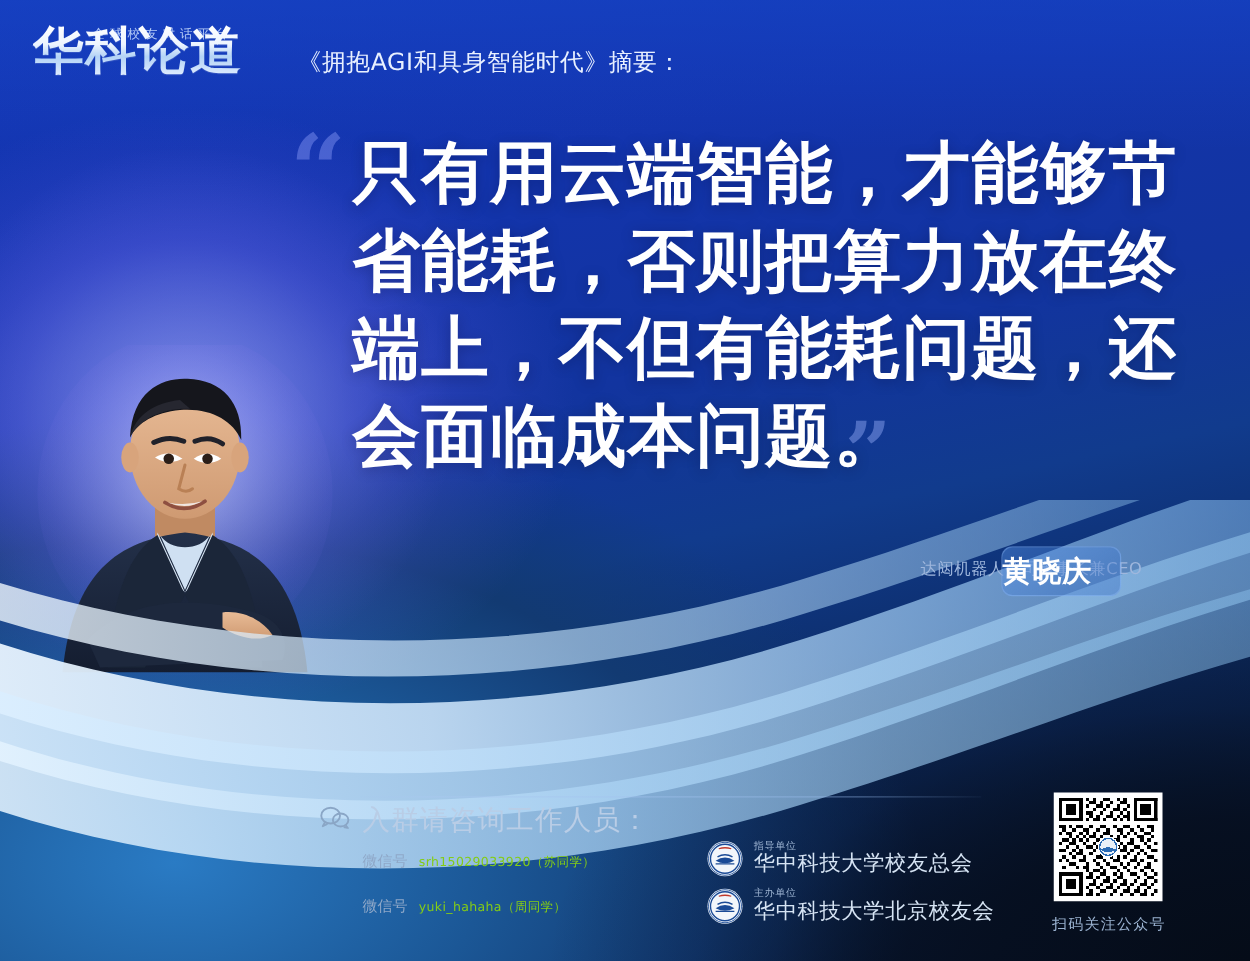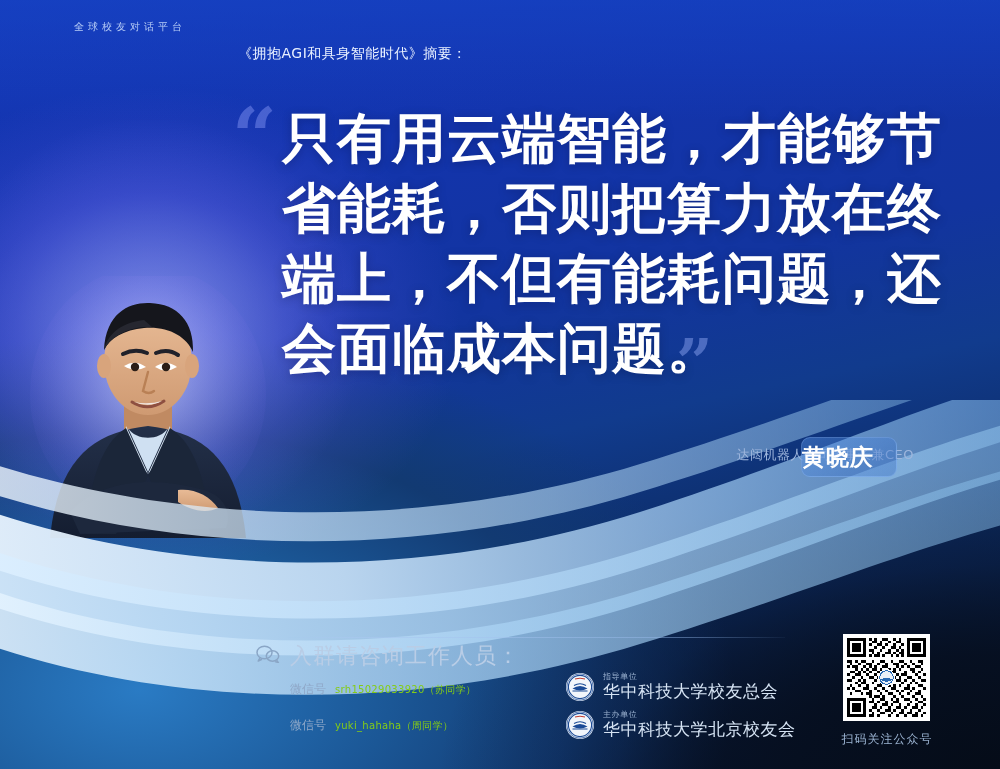--- a/index.html
+++ b/index.html
@@ -30,21 +30,21 @@
   .header{position:absolute;left:26px;top:12px;display:flex;align-items:flex-end;gap:16px;}
   .logo-wrap{position:relative;width:196px;height:60px;}
   .logo-tag{position:absolute;left:48px;top:8px;font-size:10px;letter-spacing:4px;
     color:#cfe2ff;opacity:.85;white-space:nowrap;font-family:"DejaVu Sans",sans-serif;}
   .logo-main{position:absolute;left:0;top:8px;font-size:41px;line-height:1;font-weight:bold;
     letter-spacing:1px;white-space:nowrap;
     background:linear-gradient(180deg,#ffffff 0%,#eaf3ff 38%,#a9cdf5 62%,#dceaff 100%);
     -webkit-background-clip:text;background-clip:text;color:transparent;
     text-shadow:0 1px 0 rgba(255,255,255,0.12);
     font-family:"DejaVu Sans","Liberation Sans",sans-serif;}
-  .header-title{font-size:14px;color:#e8f0ff;letter-spacing:.5px;padding-bottom:9px;white-space:nowrap;
+  .header-title{font-size:19px;color:#e8f0ff;letter-spacing:.5px;padding-bottom:9px;white-space:nowrap;
     font-family:"DejaVu Sans","Liberation Sans",sans-serif;}
 
   
   .qmark-open{position:absolute;left:232px;top:98px;font-size:78px;line-height:1;
     color:rgba(150,165,255,0.40);font-family:"DejaVu Serif",serif;font-weight:bold;}
   .quote{position:absolute;left:282px;top:104px;width:660px;
     font-size:54px;line-height:70px;font-weight:bold;color:#ffffff;letter-spacing:1px;
     font-family:"DejaVu Sans","Liberation Sans",sans-serif;
     text-shadow:0 2px 10px rgba(0,0,30,0.25);}
   .qmark-close{position:absolute;left:676px;top:330px;font-size:64px;line-height:1;
@@ -182,20 +182,21 @@
     </defs>
     <path d="M-20 108 C 180 178 420 182 640 112 C 790 64 900 14 1020 -22 L1020 36 C 900 72 790 120 640 168 C 420 238 180 234 -20 164 Z" fill="url(#wg1)"></path>
     <path d="M-20 146 C 180 218 420 220 640 150 C 790 102 900 54 1020 20 L1020 74 C 900 108 790 156 640 204 C 420 274 180 272 -20 202 Z" fill="url(#wg2)"></path>
     <path d="M-20 186 C 180 258 420 258 640 190 C 790 144 900 98 1020 66 L1020 120 C 900 152 790 198 640 244 C 420 312 180 312 -20 242 Z" fill="url(#wg3)"></path>
     <path d="M-20 60 C 180 126 420 132 640 64 C 790 18 900 -28 1020 -62 L1020 -34 C 900 0 790 46 640 92 C 420 160 180 156 -20 90 Z" fill="url(#wg4)"></path>
   </svg>
 
   <div class="header">
     <div class="logo-wrap">
       <div class="logo-tag">全球校友对话平台</div>
+      <div class="logo-main">华科论道</div>
     </div>
     <div class="header-title">《拥抱AGI和具身智能时代》摘要：</div>
   </div>
 
   <div class="qmark-open">“</div>
   <div class="quote">只有用云端智能，才能够节省能耗，否则把算力放在终端上，不但有能耗问题，还会面临成本问题。</div>
   <div class="qmark-close">”</div>
 
   <div class="attrib">达闼机器人公司董事长兼CEO</div>
   <div class="namechip">

